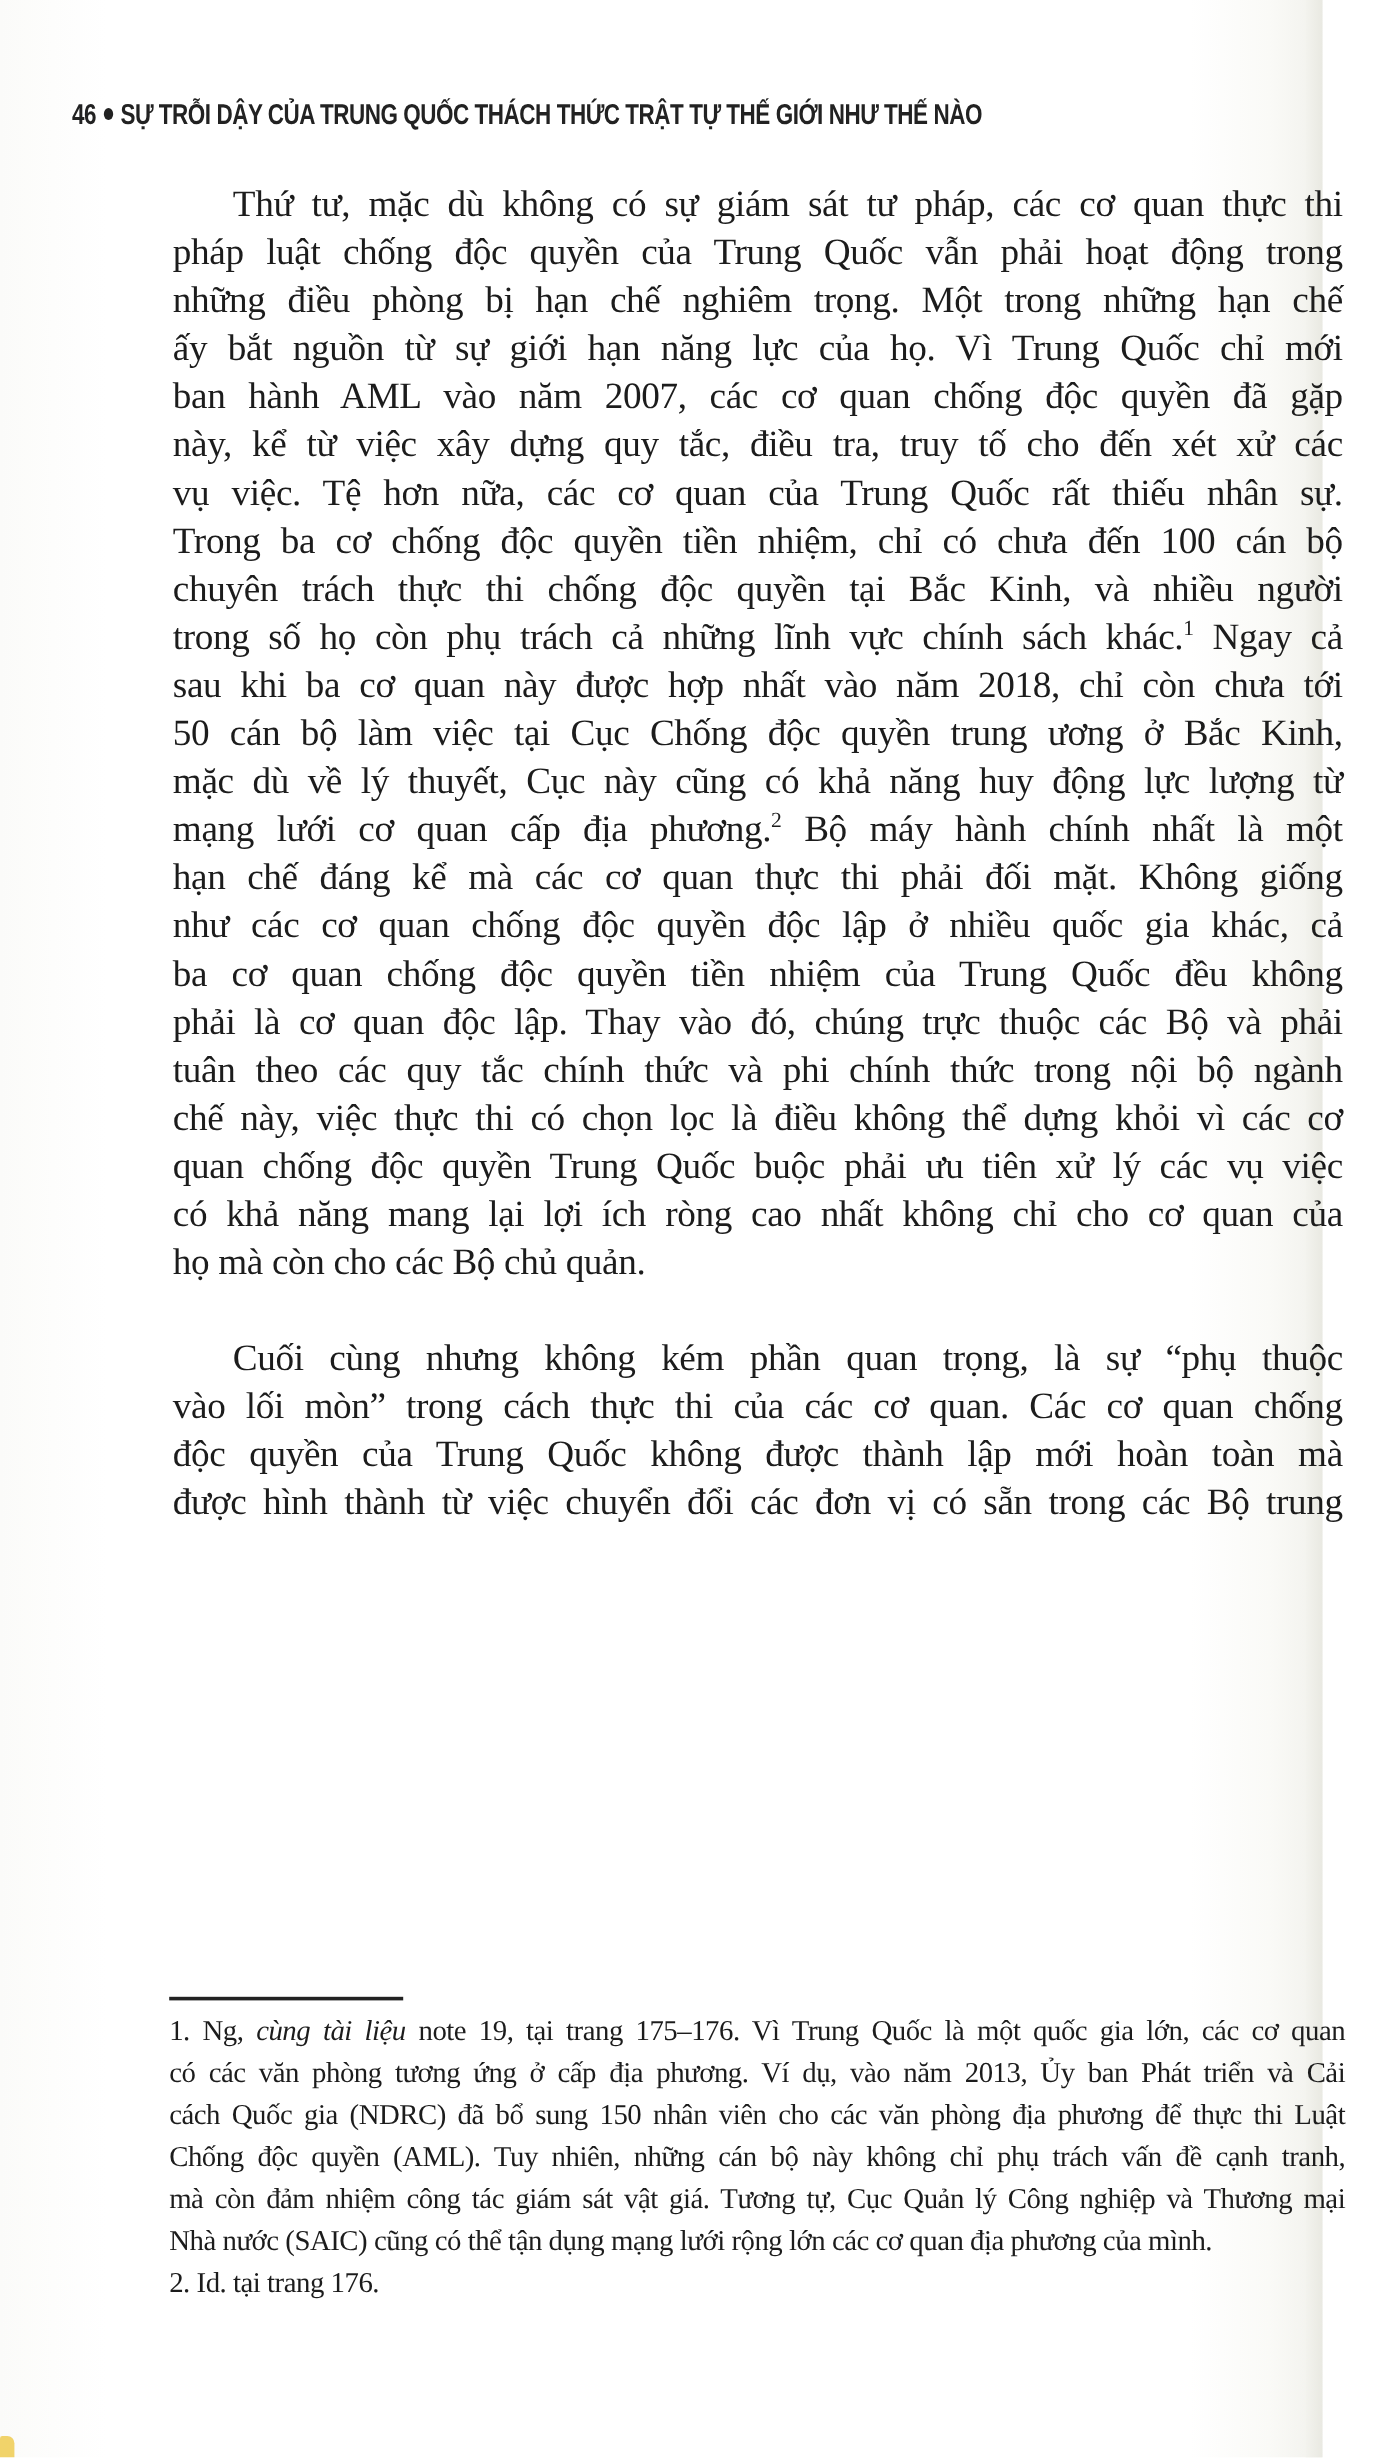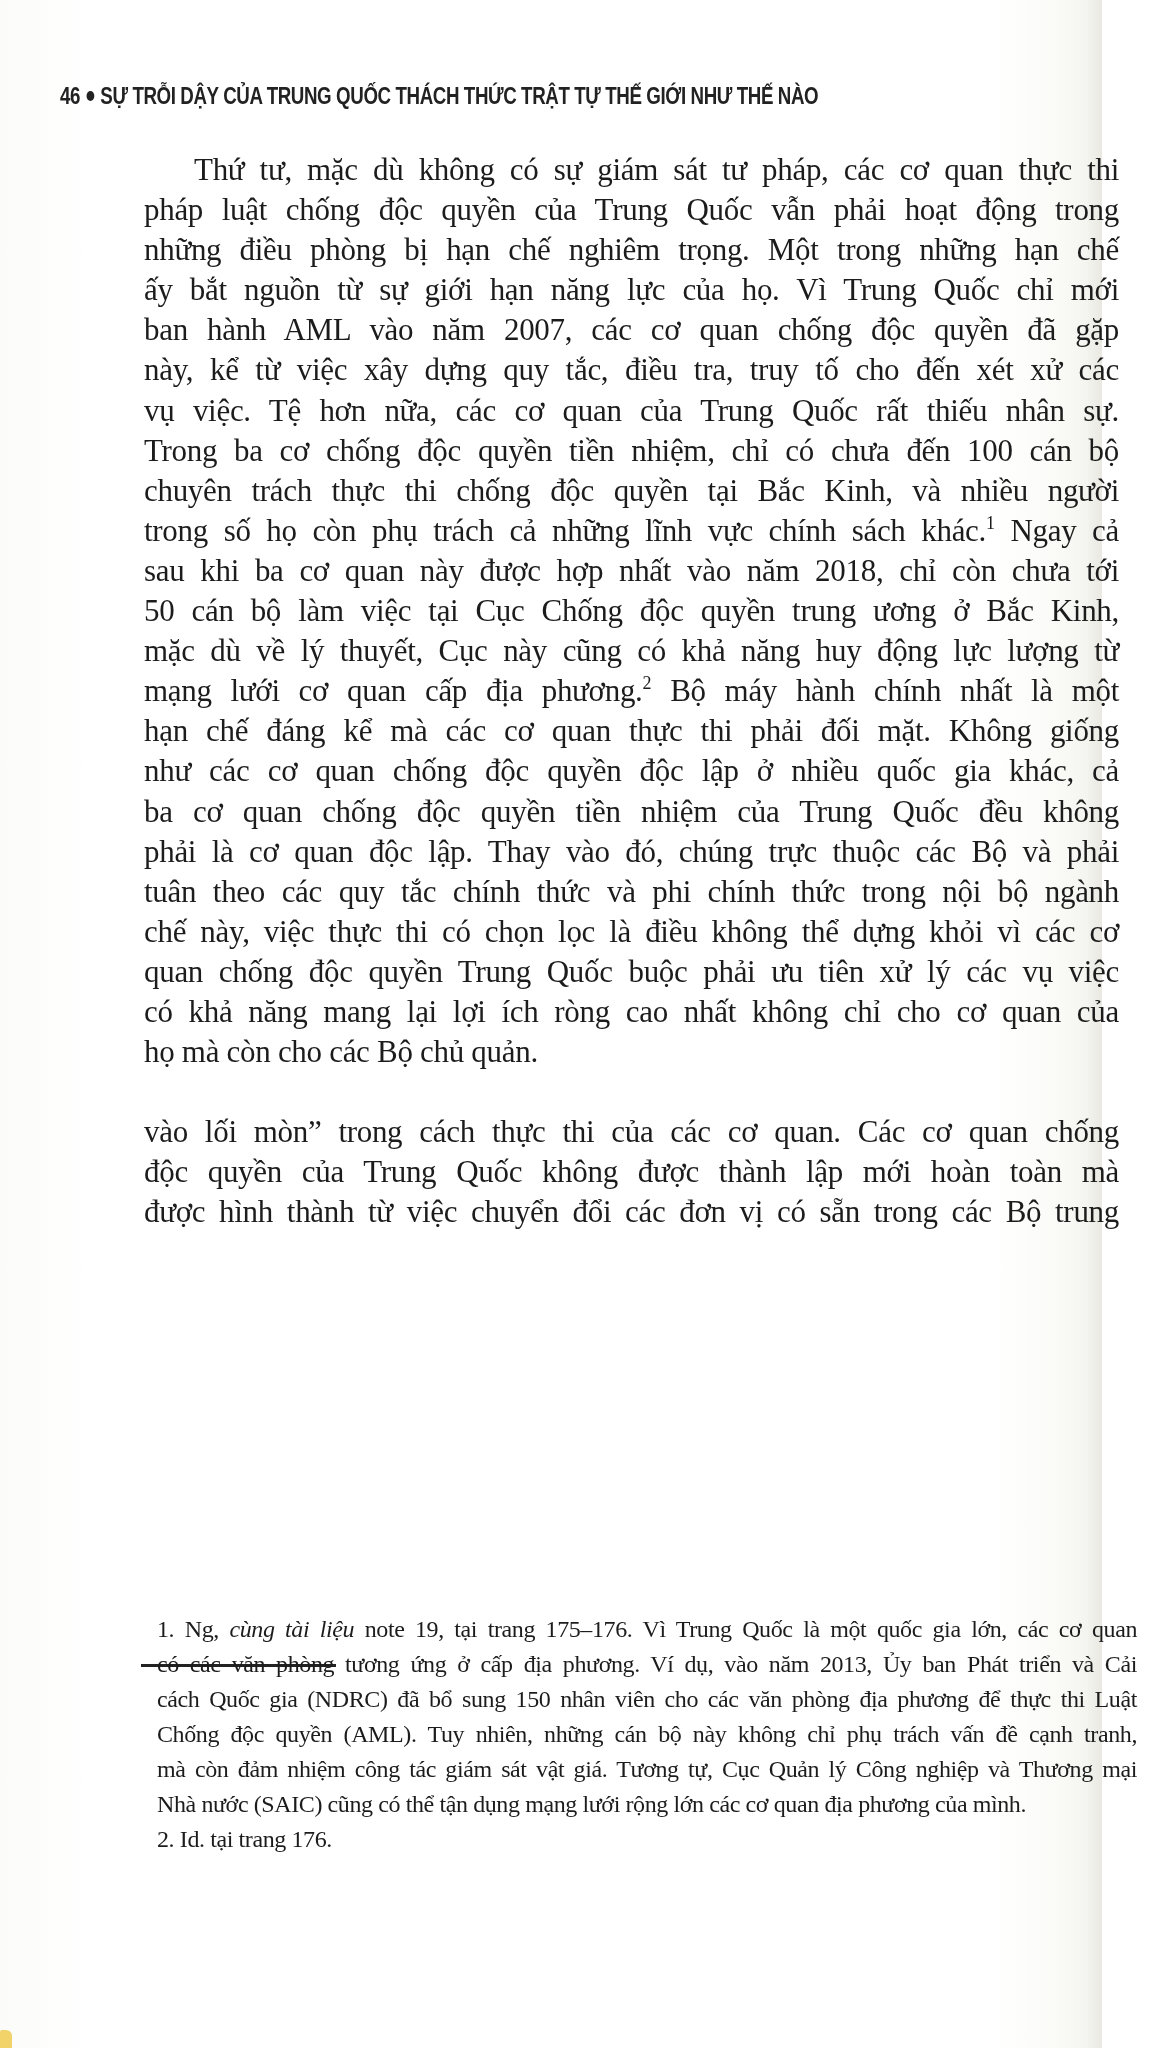--- a/index.html
+++ b/index.html
@@ -89,23 +89,22 @@
       position: absolute;
       left: 141px;
       top: 1664px;
       width: 195px;
       height: 3px;
       background: #222;
     }
     .footnotes {
       position: absolute;
       left: 141px;
-      top: 1612px;
+      top: 1676px;
       width: 980px;
-      margin-left: 16px;
     }
     .fn-line {
       display: block;
       height: 35px;
       line-height: 35px;
       font-size: 24px;
       white-space: nowrap;
       text-align: justify;
       text-align-last: justify;
       letter-spacing: -0.4px;
@@ -159,20 +158,21 @@
       <span class="line">tuân theo các quy tắc chính thức và phi chính thức trong nội bộ ngành</span>
       <span class="line">chế này, việc thực thi có chọn lọc là điều không thể dựng khỏi vì các cơ</span>
       <span class="line">quan chống độc quyền Trung Quốc buộc phải ưu tiên xử lý các vụ việc</span>
       <span class="line">có khả năng mang lại lợi ích ròng cao nhất không chỉ cho cơ quan của</span>
       <span class="line last">họ mà còn cho các Bộ chủ quản.</span>
     </div>
 
     <div class="para-gap"></div>
 
     <div>
+      <span class="line indent">Cuối cùng nhưng không kém phần quan trọng, là sự “phụ thuộc</span>
       <span class="line">vào lối mòn” trong cách thực thi của các cơ quan. Các cơ quan chống</span>
       <span class="line">độc quyền của Trung Quốc không được thành lập mới hoàn toàn mà</span>
       <span class="line">được hình thành từ việc chuyển đổi các đơn vị có sẵn trong các Bộ trung</span>
     </div>
   </div>
 
   <div class="footnote-rule"></div>
 
   <div class="footnotes">
     <span class="fn-line"><span>1. Ng, </span><em>cùng tài liệu</em><span> note 19, tại trang 175–176. Vì Trung Quốc là một quốc gia lớn, các cơ quan</span></span>

